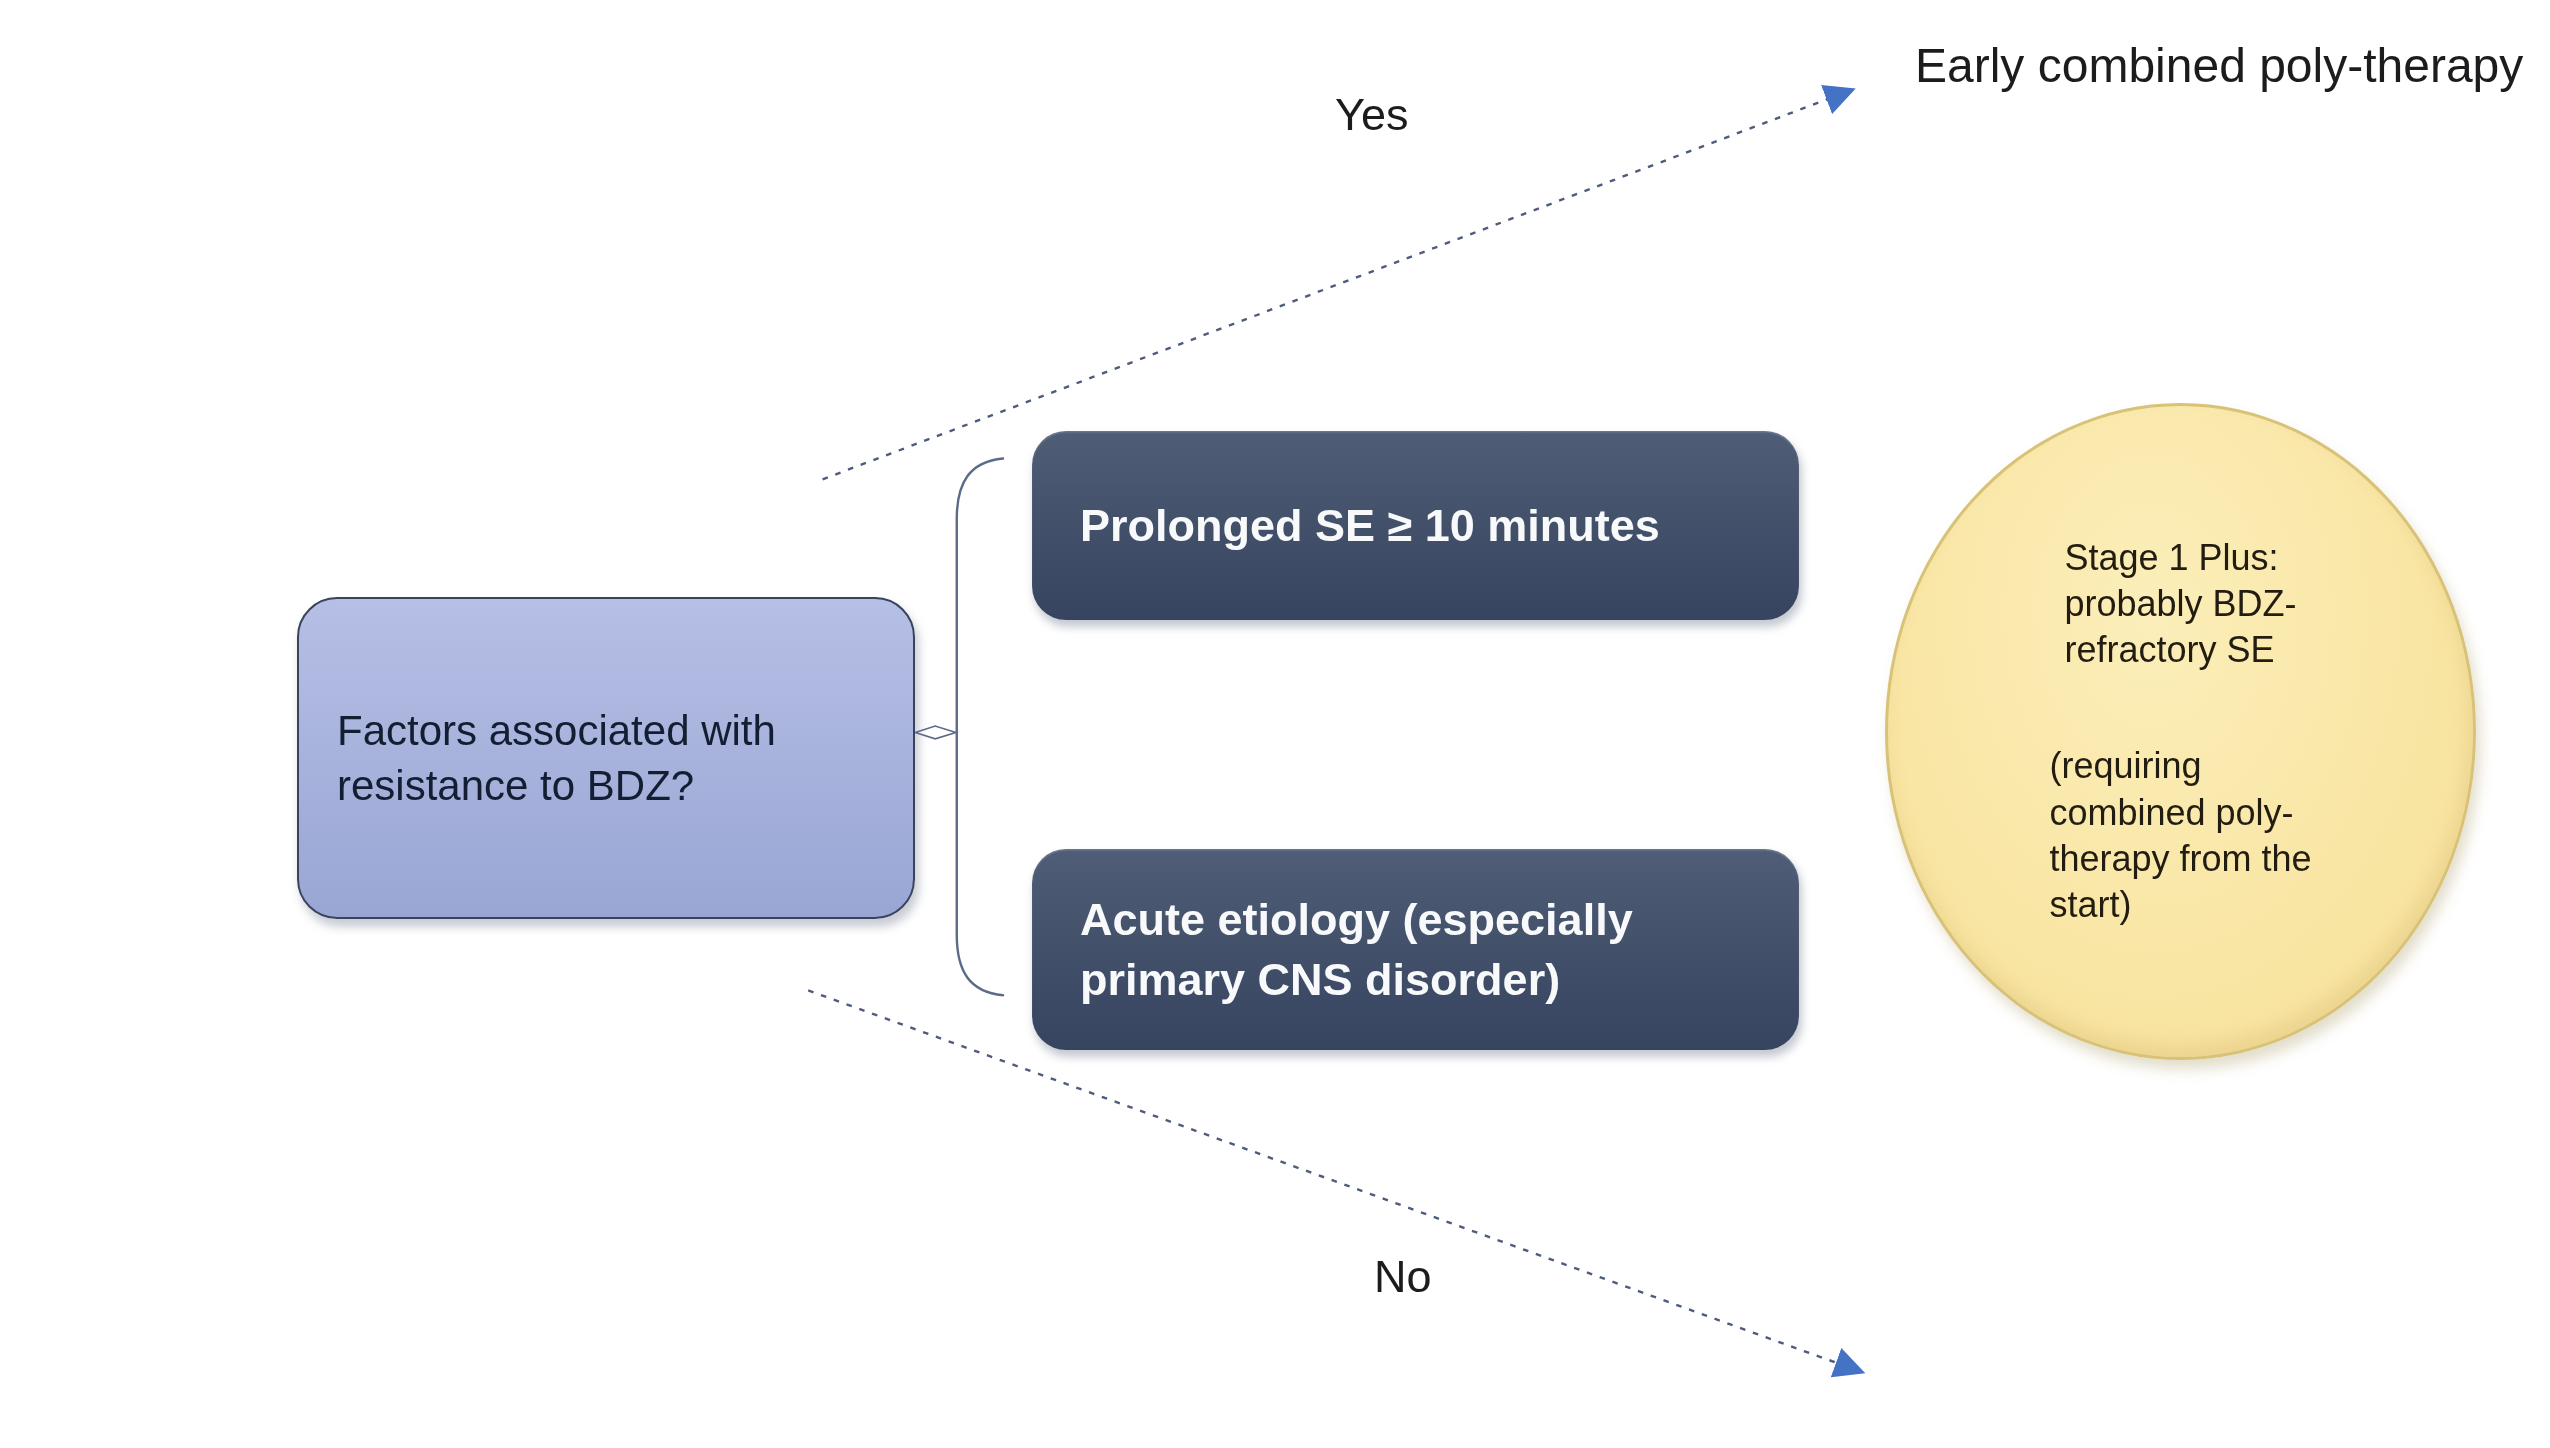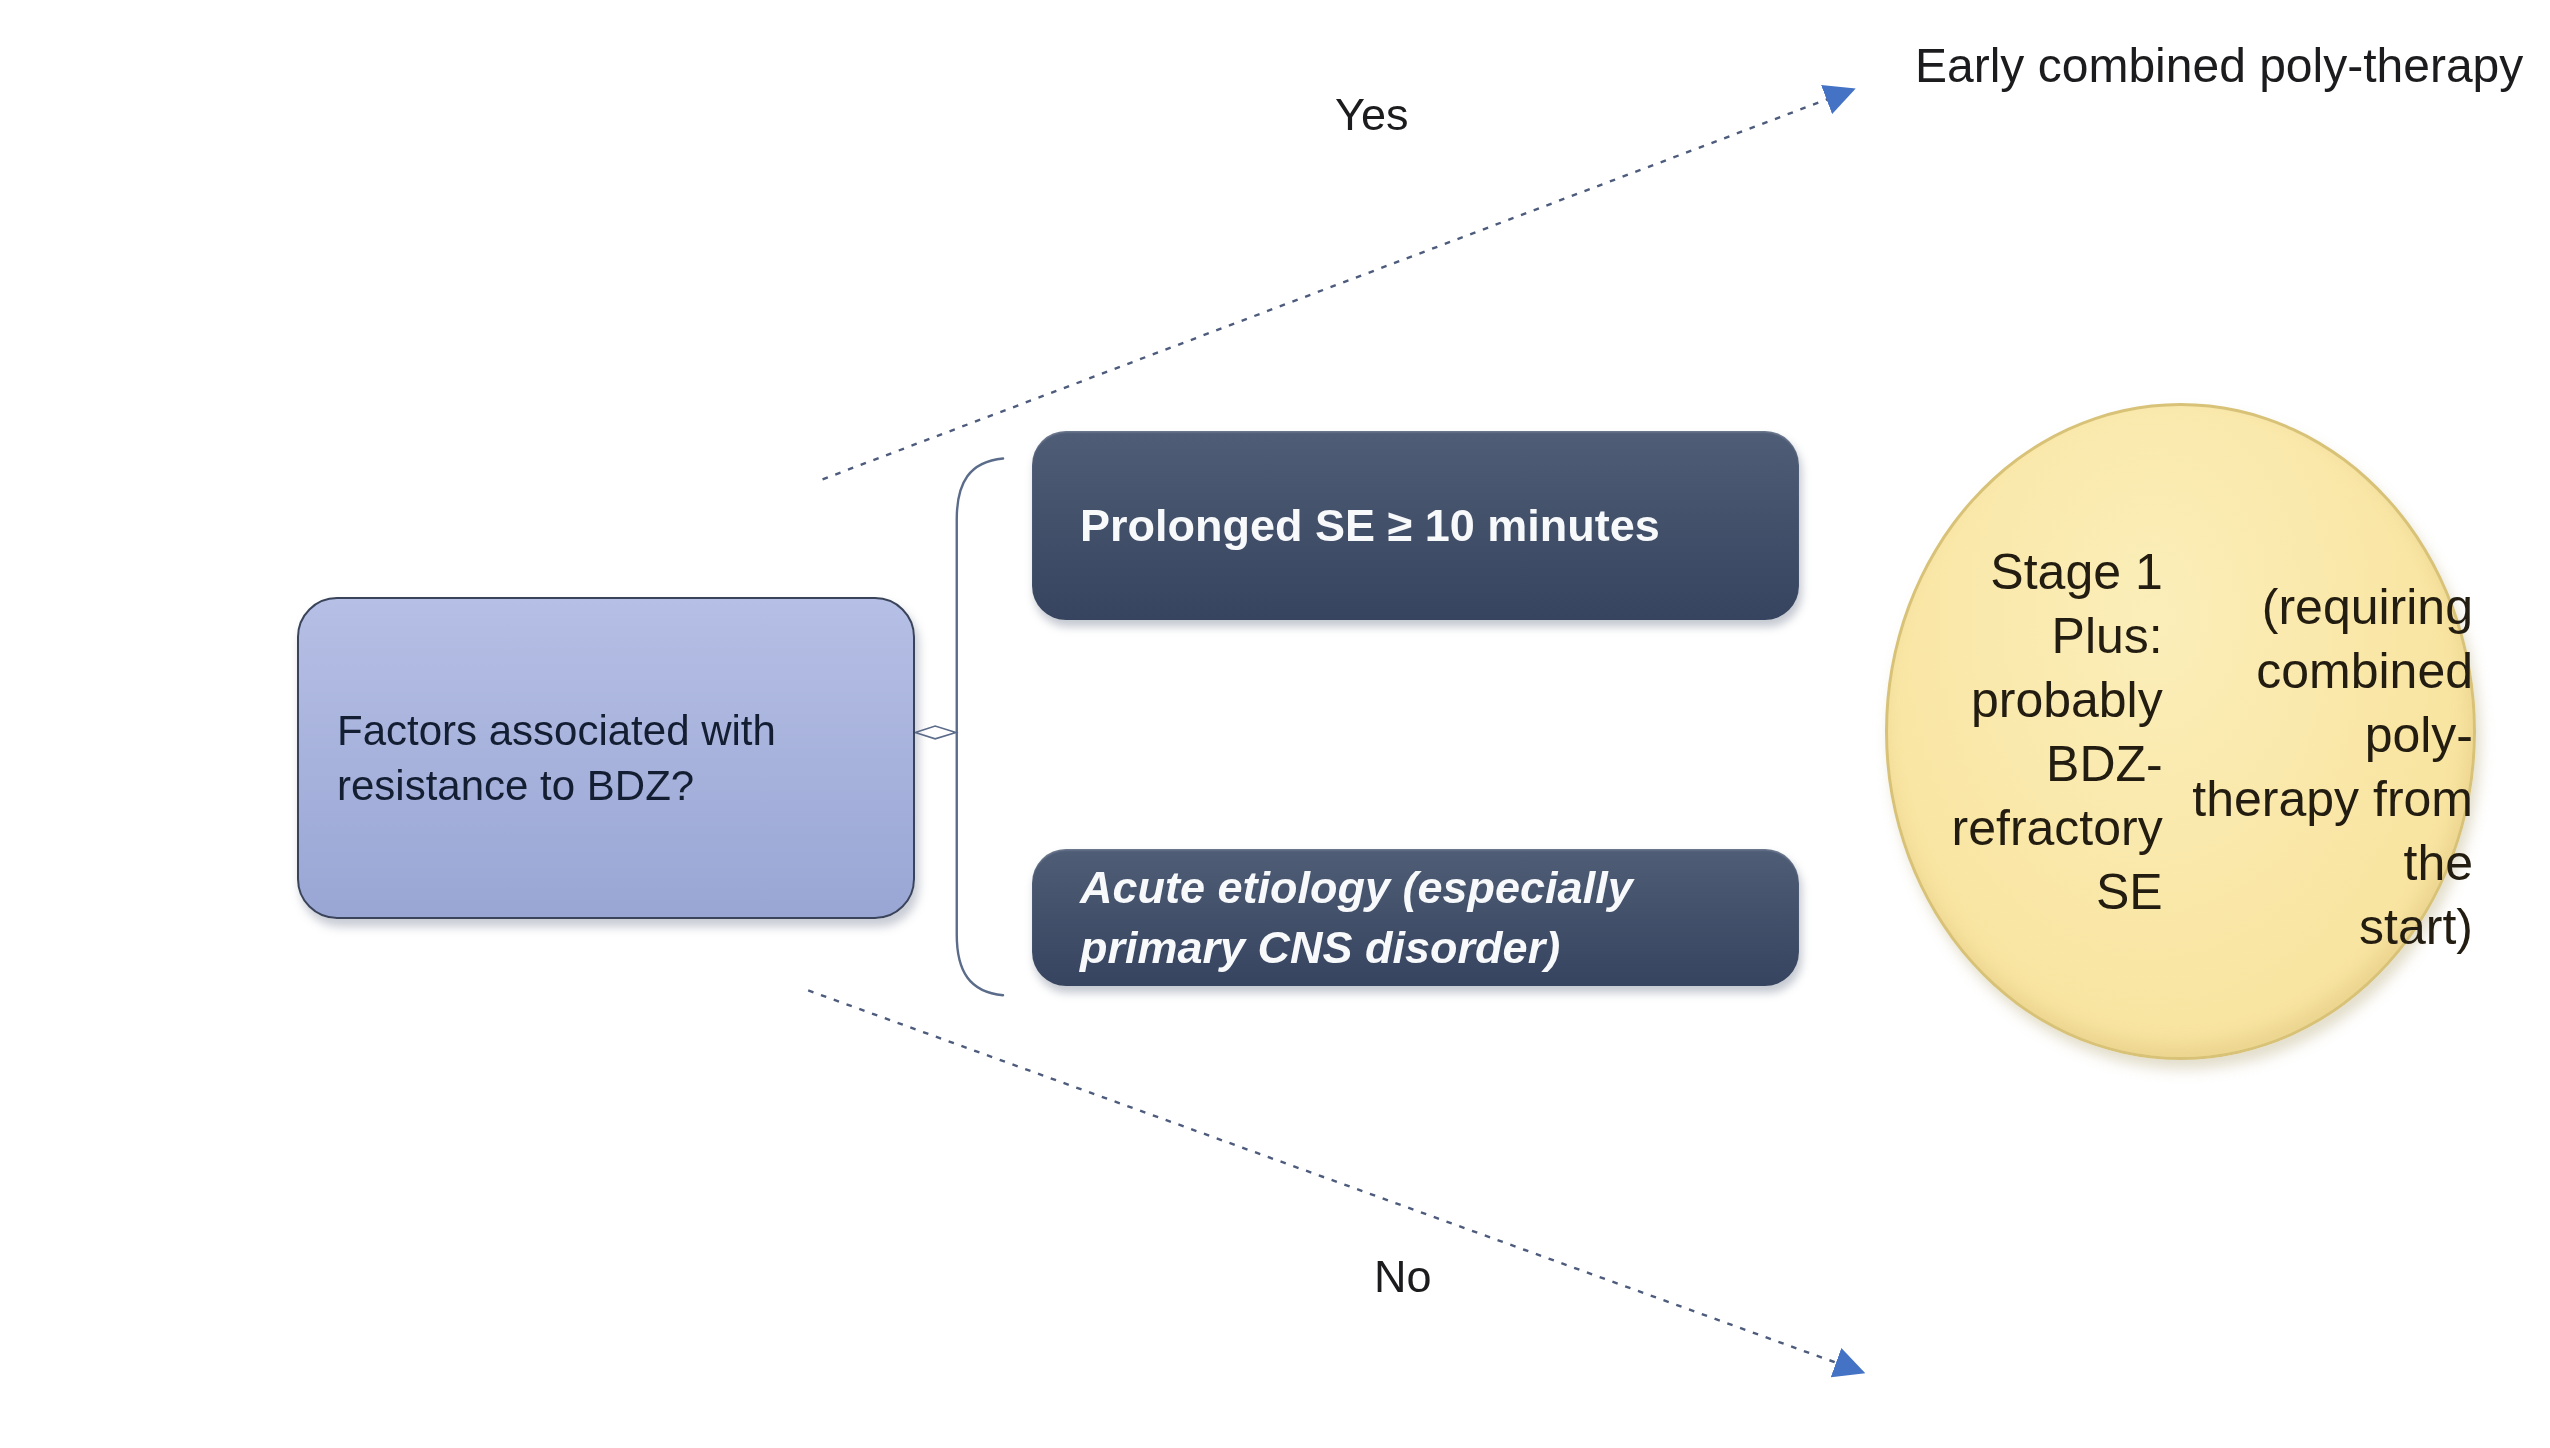--- a/index.html
+++ b/index.html
@@ -54,30 +54,30 @@
     left:1032px;width:767px;
     border-radius:34px;
     background:linear-gradient(180deg,var(--factor-fill-light,#4f5d77) 0%,#42506a 50%,var(--factor-fill-dark,#364460) 100%);
     color:var(--factor-text,#f8f9fb);
     font-weight:bold;font-size:45px;line-height:1.32;
     padding-left:48px;padding-right:41px;
     box-shadow:2.4px 6.4px 8.8px rgba(110,120,140,.40), inset 0 1.6px 1.6px rgba(255,255,255,.18);
   }
   .f1{top:431px;height:189px;}
   .f2{top:641px;height:180px;}
-  .f3{top:849px;height:137px;font-style:italic;}
+  .f3{top:849px;height:201px;}
   .outcome{
     left:1885px;top:403px;width:591px;height:657px;
     border-radius:50%;
     background:radial-gradient(ellipse at 45% 32%,var(--outcome-fill-light,#fbeeb9) 0%,var(--outcome-fill,#f9e5a2) 65%);
     border:3.2px solid var(--outcome-border,#d8c278);
     box-shadow:4.8px 9.6px 12.8px rgba(175,160,110,.35), inset -4.8px -12.8px 17.6px rgba(205,175,100,.30);
     color:#231d11;
-    flex-direction:row;justify-content:center;text-align:right;
-    font-size:50px;line-height:1.28;
+    flex-direction:column;justify-content:center;text-align:left;
+    font-size:36px;line-height:1.28;
   }
   .outcome-title{white-space:pre-line;}
   .outcome-sub{white-space:pre-line;margin-top:70px;}
   .label{
     position:absolute;color:var(--label-text,#1c1c1e);
     white-space:nowrap;
   }
   .branch{font-size:45px;}
   .yes{left:1335px;top:89px;}
   .no{left:1374px;top:1251px;}

